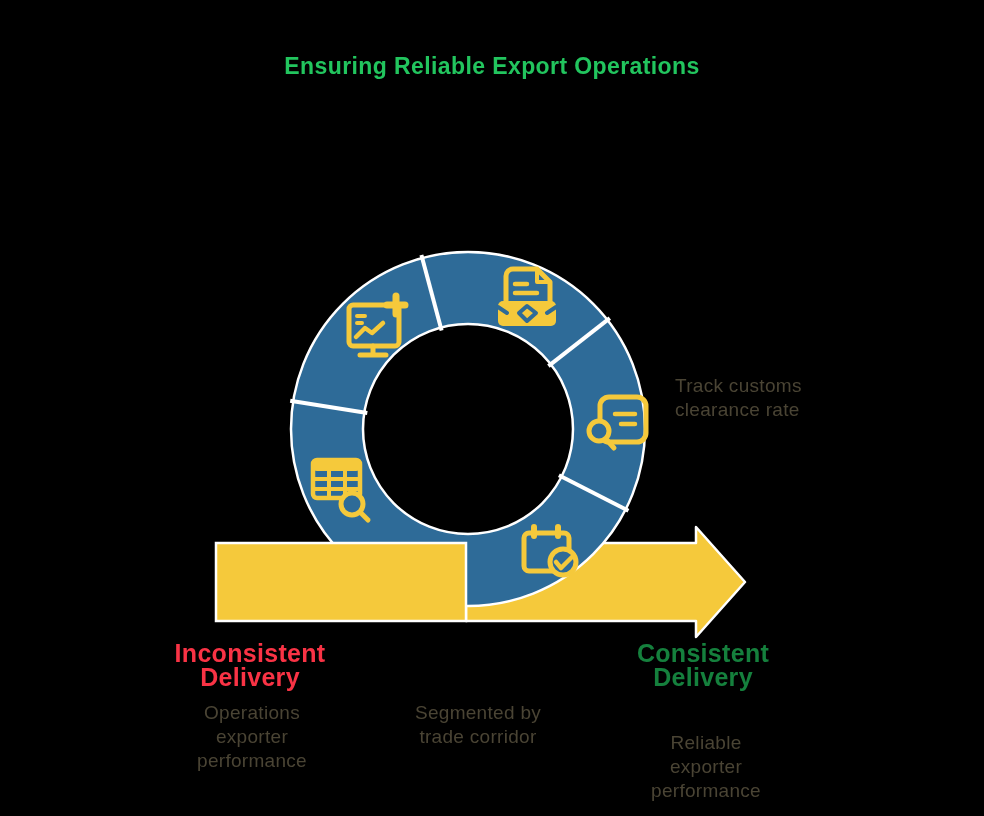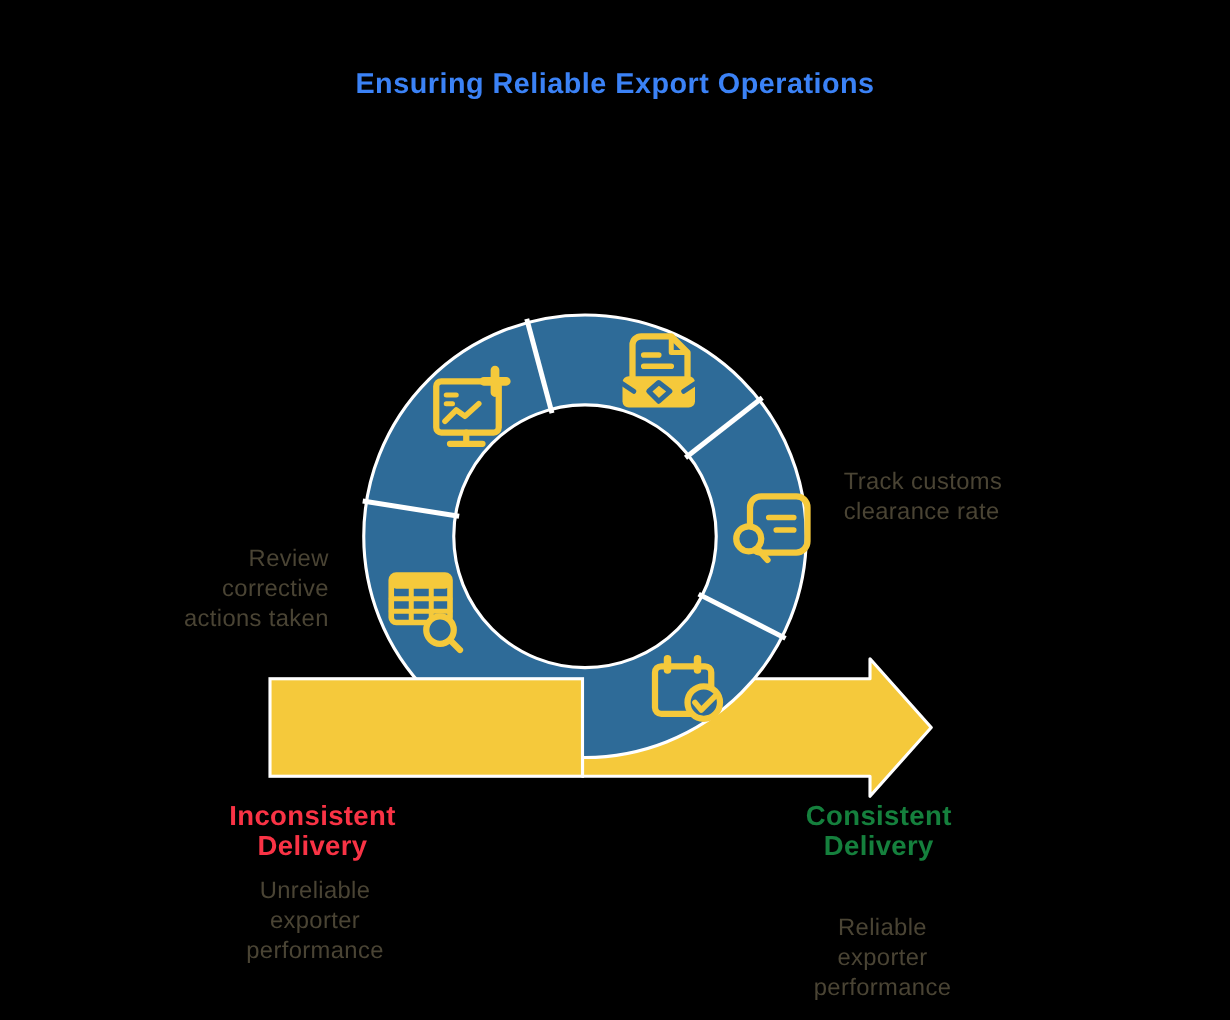--- a/index.html
+++ b/index.html
@@ -4,31 +4,31 @@
 <style>
   html,body{margin:0;padding:0;background:#000;}
   .stage{
     position:relative;width:984px;height:816px;background:#000;overflow:hidden;
     font-family:"Liberation Sans", sans-serif;
   }
   .stage *{box-sizing:border-box;}
   .abs{position:absolute;}
   .page-title{
     left:0;top:53px;width:984px;text-align:center;
-    font-size:23px;font-weight:700;letter-spacing:.4px;color:#3b82f6;
+    font-size:23px;font-weight:700;letter-spacing:.4px;color:#22c55e;
   }
   .label{
     position:absolute;color:#4A4434;font-size:19px;line-height:24px;
     letter-spacing:.3px;font-weight:500;white-space:pre-line;
   }
   .label.center{text-align:center;}
   .label.right{text-align:right;}
   .label.left{text-align:left;}
   .flow-heading{
-    position:absolute;font-size:22px;line-height:24px;font-weight:700;
+    position:absolute;font-size:25px;line-height:24px;font-weight:700;
     letter-spacing:.3px;text-align:center;white-space:pre-line;
   }
   .flow-heading.negative{color:#F93345;}
   .flow-heading.positive{color:#15803d;}
   svg{position:absolute;left:0;top:0;}
 </style>
 </head>
 <body>
 
 <div class="stage">
@@ -89,32 +89,31 @@
     <rect x="216" y="543" width="250" height="78" fill="#F5C93B" stroke="#FFFFFF" stroke-width="2.5"></rect>
   </svg>
 
   <div class="abs page-title">Ensuring Reliable Export Operations</div>
 
 
 
   <div class="label left" style="left:675px;top:374px;width:200px;">Track customs
 clearance rate</div>
 
-  <div class="label right" style="left:63px;top:436px;width:200px;">Review
-corrective
-actions taken</div>
 
   <div class="flow-heading negative" style="left:150px;top:641px;width:200px;">Inconsistent
 Delivery</div>
 
   <div class="flow-heading positive" style="left:603px;top:641px;width:200px;">Consistent
 Delivery</div>
 
-  <div class="label center" style="left:152px;top:701px;width:200px;">Unreliable
+  <div class="label center" style="left:152px;top:701px;width:200px;">Operations
 exporter
 performance</div>
 
+  <div class="label center" style="left:378px;top:701px;width:200px;">Segmented by
+trade corridor</div>
 
   <div class="label center" style="left:606px;top:701px;width:200px;margin-top:30px;">Reliable
 exporter
 performance</div>
 
 </div>
 
 </body></html>

